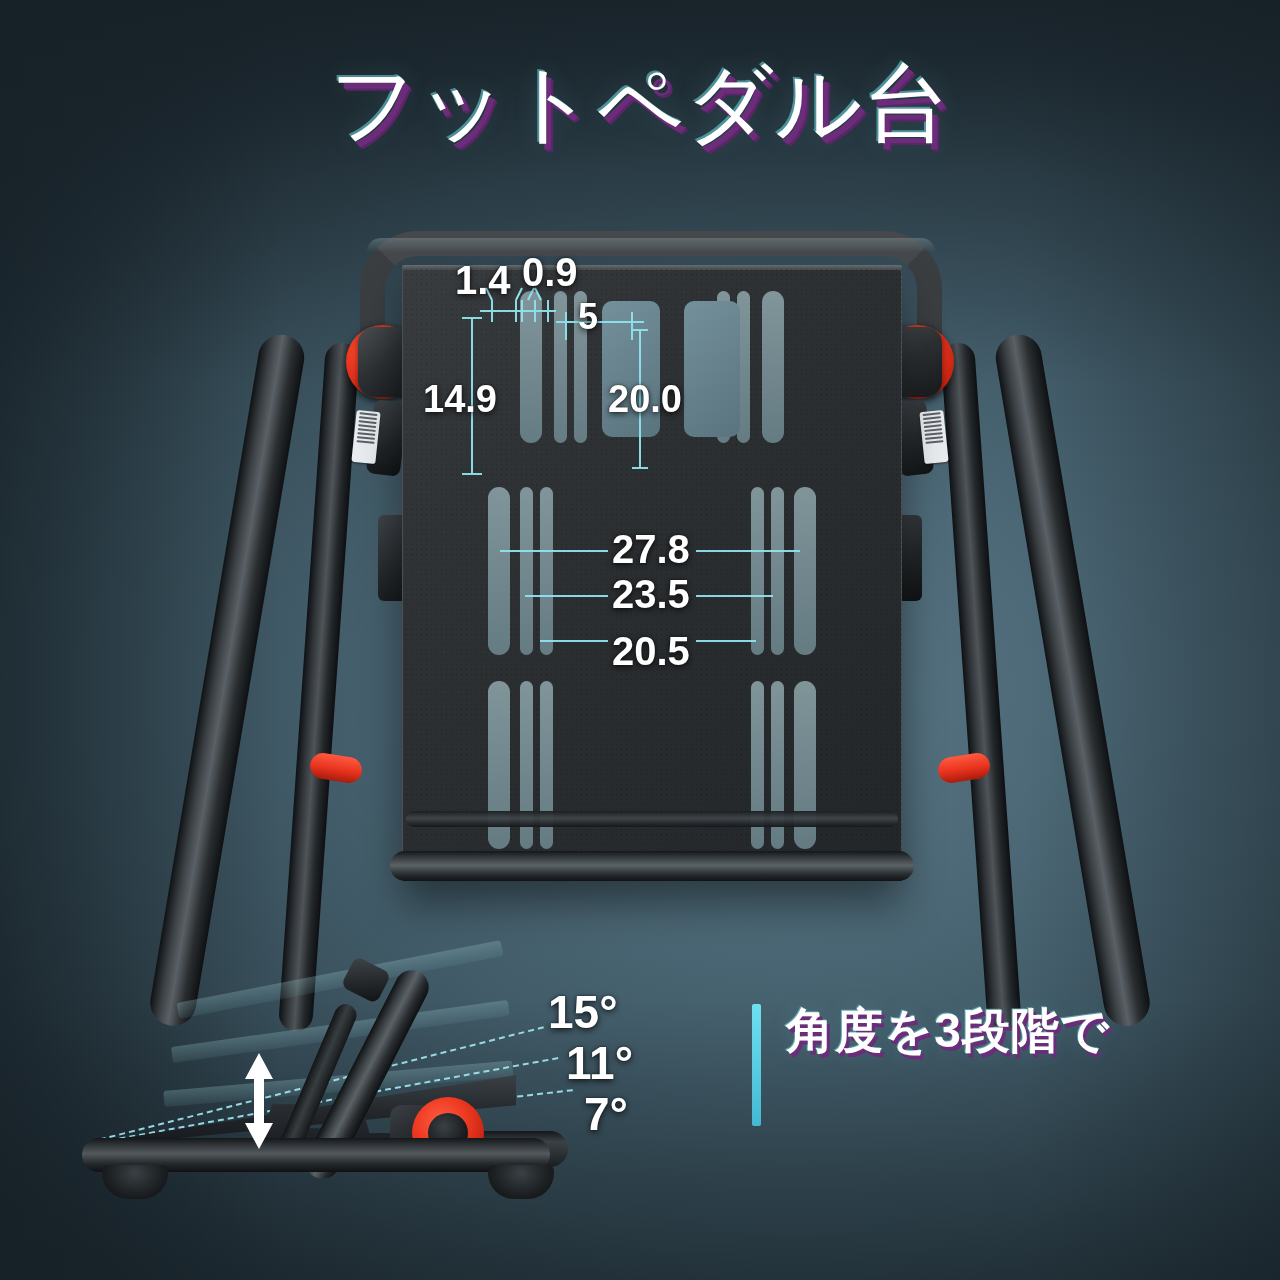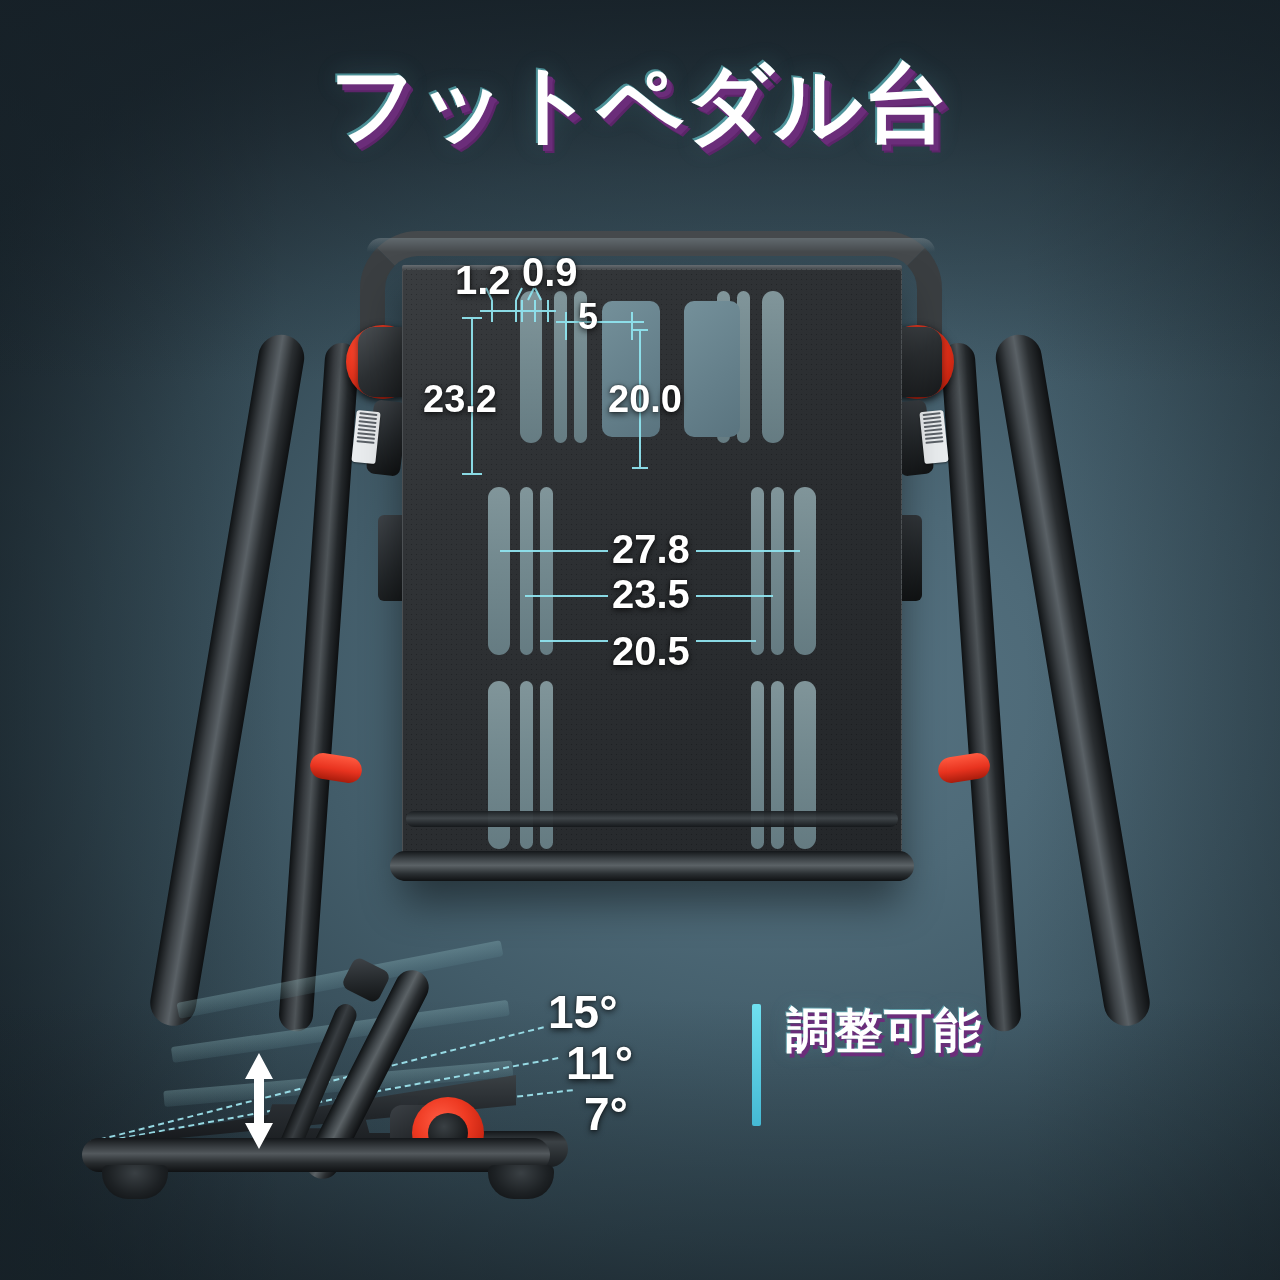--- a/index.html
+++ b/index.html
@@ -22,21 +22,21 @@
     background:
       linear-gradient(to bottom, rgba(22,32,39,.86) 0%, rgba(22,32,39,.36) 14%, rgba(22,32,39,0) 30%),
       linear-gradient(to top, rgba(20,30,36,.50) 0%, rgba(20,30,36,0) 22%),
       linear-gradient(to right, rgba(20,30,36,.55) 0%, rgba(20,30,36,0) 22%),
       linear-gradient(to left, rgba(20,30,36,.35) 0%, rgba(20,30,36,0) 20%);
   }
 
   
   .title{
     position:absolute;left:0;right:0;top:58px;text-align:center;
-    font-size:86px;line-height:1.06;font-weight:700;color:#ffffff;
+    font-size:86px;line-height:1.06;font-weight:400;color:#ffffff;
     letter-spacing:1px;
     text-shadow:
       5px 6px 0 #6b2d7a,
       7px 8px 0 #5c2569,
       -2px -2px 0 rgba(110,220,225,.55),
       0 0 26px rgba(120,210,220,.22);
     z-index:30;
   }
 
   
@@ -322,24 +322,24 @@
 
       <path d="M540 641 L608 641 M696 641 L756 641"></path>
     </g>
     <g stroke="#8fe3ee" stroke-width="2" fill="none">
       <path d="M492 300 L486 288 M516 300 L522 288"></path>
       <path d="M528 300 L534 288 M541 300 L535 288"></path>
     </g>
   </svg>
 
   <div class="dims">
-    <div class="dlabel" style="left:455px;top:258px;font-size:40px;">1.2</div>
+    <div class="dlabel" style="left:455px;top:258px;font-size:40px;">1.4</div>
     <div class="dlabel" style="left:522px;top:250px;font-size:40px;text-align:center;">0.9</div>
     <div class="dlabel" style="left:578px;top:296px;font-size:36px;">5</div>
-    <div class="dlabel" style="left:423px;top:378px;font-size:38px;">23.2</div>
+    <div class="dlabel" style="left:423px;top:378px;font-size:38px;">14.9</div>
     <div class="dlabel" style="left:608px;top:378px;font-size:38px;">20.0</div>
     <div class="dlabel" style="left:612px;top:527px;font-size:40px;text-align:right;">27.8</div>
     <div class="dlabel" style="left:612px;top:572px;font-size:40px;">23.5</div>
     <div class="dlabel" style="left:612px;top:617px;font-size:40px;margin-top:12px;">20.5</div>
   </div>
 
   <div class="sideview">
 
     <div class="ghost" style="left:118px;top:48px;width:330px;height:16px;transform:rotate(-11deg);transform-origin:left center;"></div>
     <div class="ghost" style="left:112px;top:92px;width:340px;height:16px;transform:rotate(-8deg);transform-origin:left center;"></div>
@@ -370,17 +370,17 @@
 
   <div class="dims">
     <div class="dlabel" style="left:548px;top:985px;font-size:46px;">15°</div>
     <div class="dlabel" style="left:566px;top:1036px;font-size:46px;">11°</div>
     <div class="dlabel" style="left:584px;top:1087px;font-size:46px;">7°</div>
   </div>
 
   <div class="caption">
     <div class="cap-bar"></div>
     <div class="cap-text">
-      <div>調整可能</div>
+      <div>角度を3段階で</div>
     </div>
   </div>
 
 </div>
 
 </body></html>

